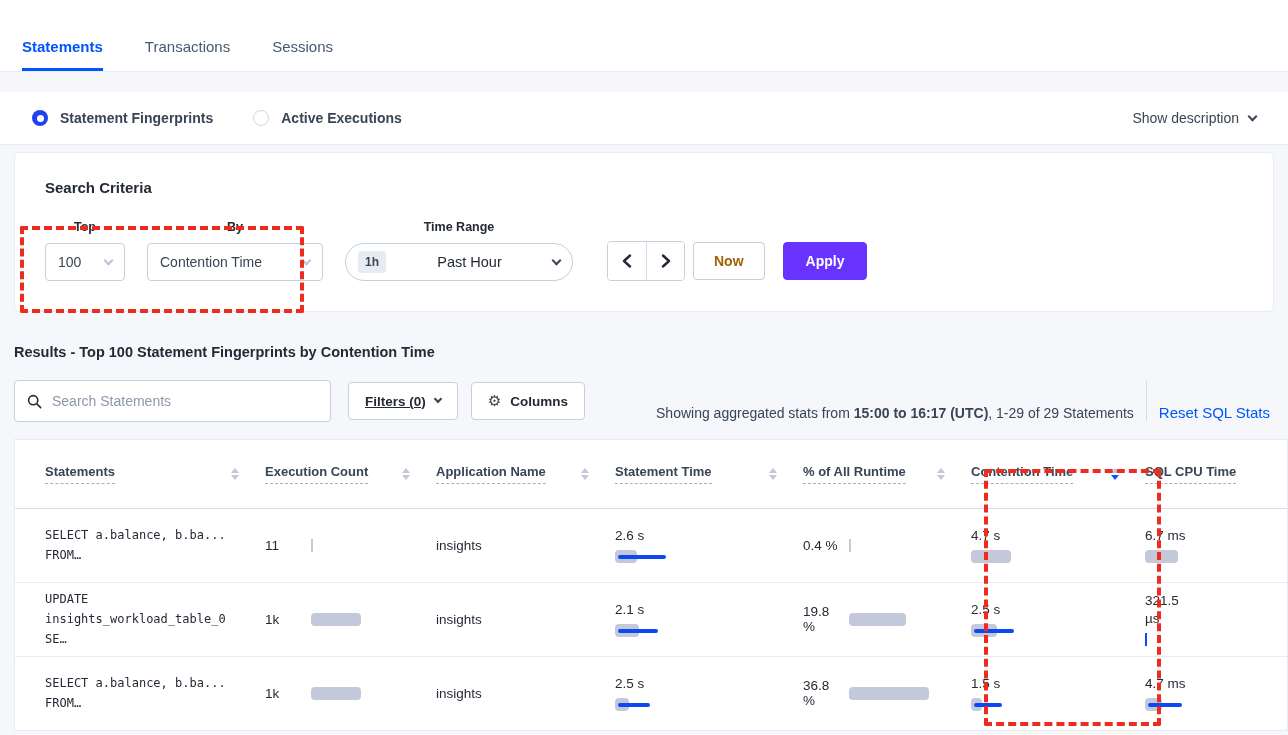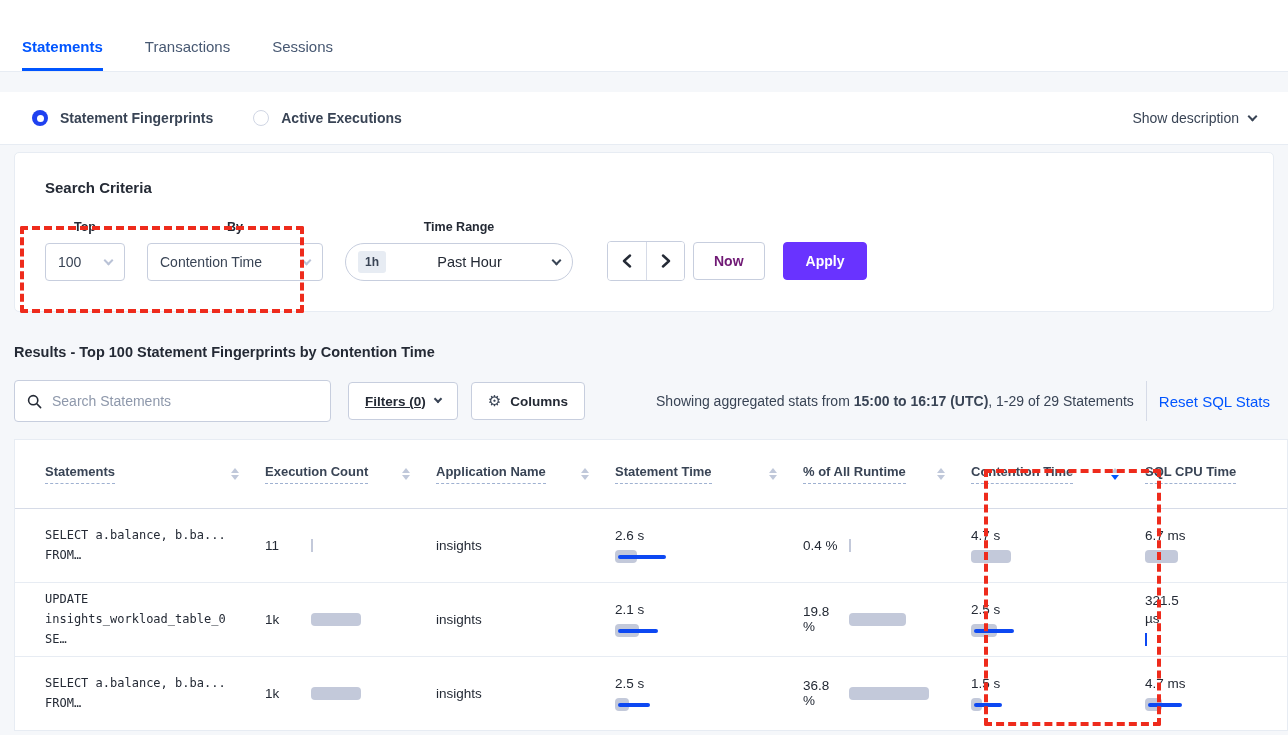--- a/index.html
+++ b/index.html
@@ -38,37 +38,37 @@
     align-items:center; padding:0 12px; font-size:14px; color:#394455; cursor:pointer; justify-content:space-between; gap:10px;}
   .select.top-select { width:80px; }
   .select.by-select { width:176px; }
   .timerange-select { width:228px; gap:12px; justify-content:flex-start;border-radius:19px; }
   .tr-badge { background:#e7ecf3; border-radius:3px; font-size:12px; font-weight:bold; color:#394455; padding:4px 7px; }
   .tr-label { flex:1; font-size:14.5px; color:#242a35; }
   .arrow-pair { display:flex; border:1px solid #c7cede; border-radius:4px; overflow:hidden; height:40px; background:#fff;}
   .arrow-btn { width:38px; display:flex; align-items:center; justify-content:center; cursor:pointer; background:#fff; border:none;}
   .arrow-btn + .arrow-btn { border-left:1px solid #d6dbe7; }
   .btn { height:38px; border:1px solid #c7cede; border-radius:4px; background:#fff; font-size:14px; font-weight:bold;
-    color:#701a75; padding:8px 20px; cursor:pointer; font-family:inherit;}
+    color:#a16207; padding:8px 20px; cursor:pointer; font-family:inherit;}
   .btn.now-btn { margin-left:8px; }
   .btn.apply-btn { background:#6933ff; border-color:#6933ff; color:#fff; margin-left:18px; padding:0 22px;}
 
   
   .results-heading { font-size:14.5px; font-weight:bold; color:#242a35; margin:32px 0 0 14px; }
   .controls-row { display:flex; align-items:center; margin:20px 14px 0 14px; }
   .search-box { width:317px; height:42px; background:#fff; border:1px solid #c7cede; border-radius:4px;
     display:flex; align-items:center; padding:16px 12px; gap:10px; }
   .search-box input { border:none; outline:none; flex:1; font-size:14px; color:#394455; font-family:inherit; background:transparent;}
   .search-box input::placeholder { color:#8e98ab; }
   .ctrl-btn { height:38px; border:1px solid #c7cede; border-radius:4px; background:#fff; display:flex; align-items:center;
     gap:9px; padding:0 16px; font-size:13.5px; font-weight:bold; color:#242a35; cursor:pointer; }
   .filters-btn { margin-left:17px;text-decoration:underline; }
   .columns-btn { margin-left:13px; }
   .gear { font-size:15px; color:#394455; font-weight:normal; }
-  .stats-area { margin-left:auto; display:flex; align-items:center; }
+  .stats-area { margin-left:auto; display:flex; align-items:flex-end; }
   .stats-text { font-size:14px; color:#394455; }
   .v-divider { width:1px; height:40px; background:#d6dbe7; margin:0 12px; }
   .reset-link { color:#0055ff; font-size:15px; cursor:pointer; white-space:nowrap; padding-right:4px;}
 
   
   .table-card { background:#fff; border:1px solid #e7ecf3; border-bottom:none; margin:17px 0 0 14px; width:1274px; }
   table { border-collapse:collapse; table-layout:fixed; width:100%; }
   col.c-stmt{width:250px} col.c-exec{width:171px} col.c-app{width:179px} col.c-time{width:188px}
   col.c-pct{width:168px} col.c-cont{width:174px} col.c-cpu{width:auto}
   thead th { height:68px; text-align:left; vertical-align:middle; border-bottom:1px solid #d6dbe7; }

